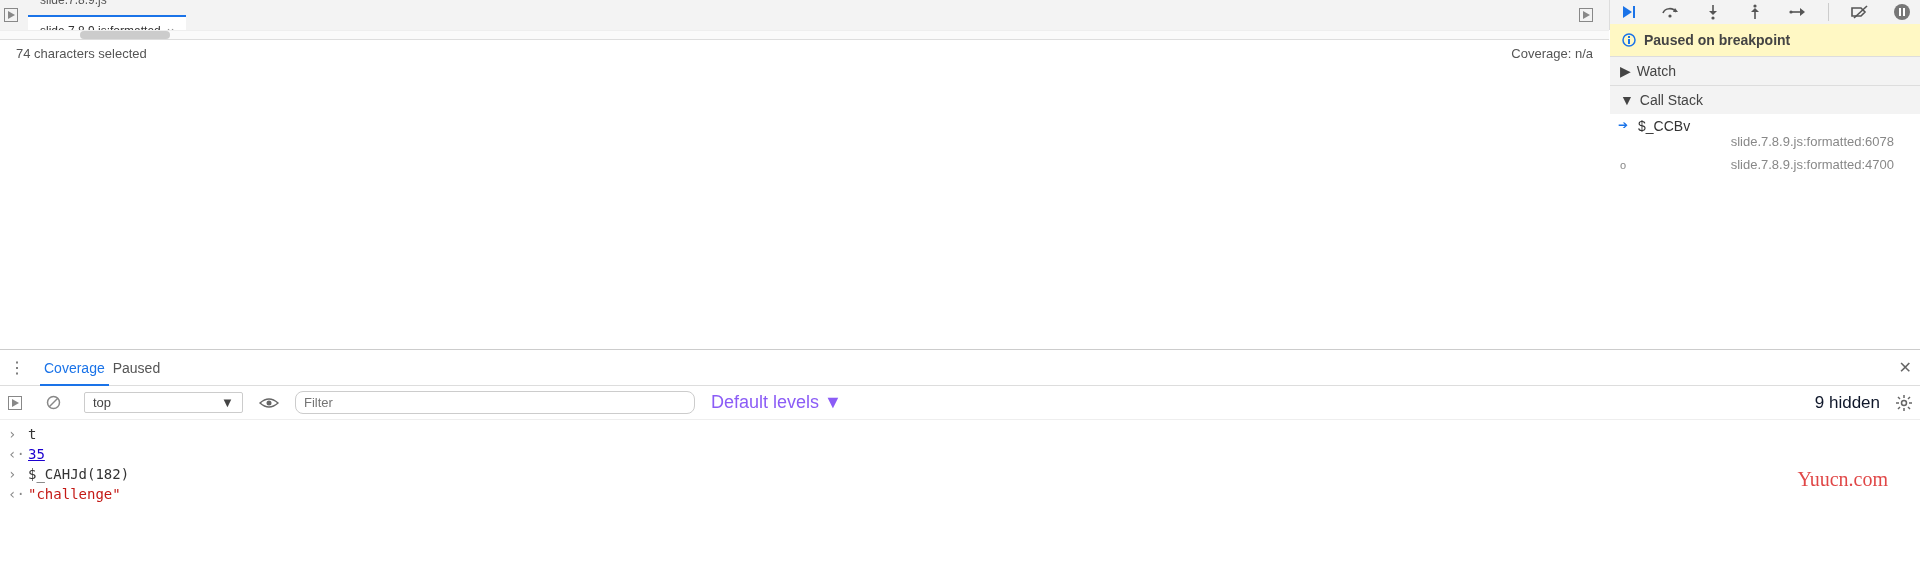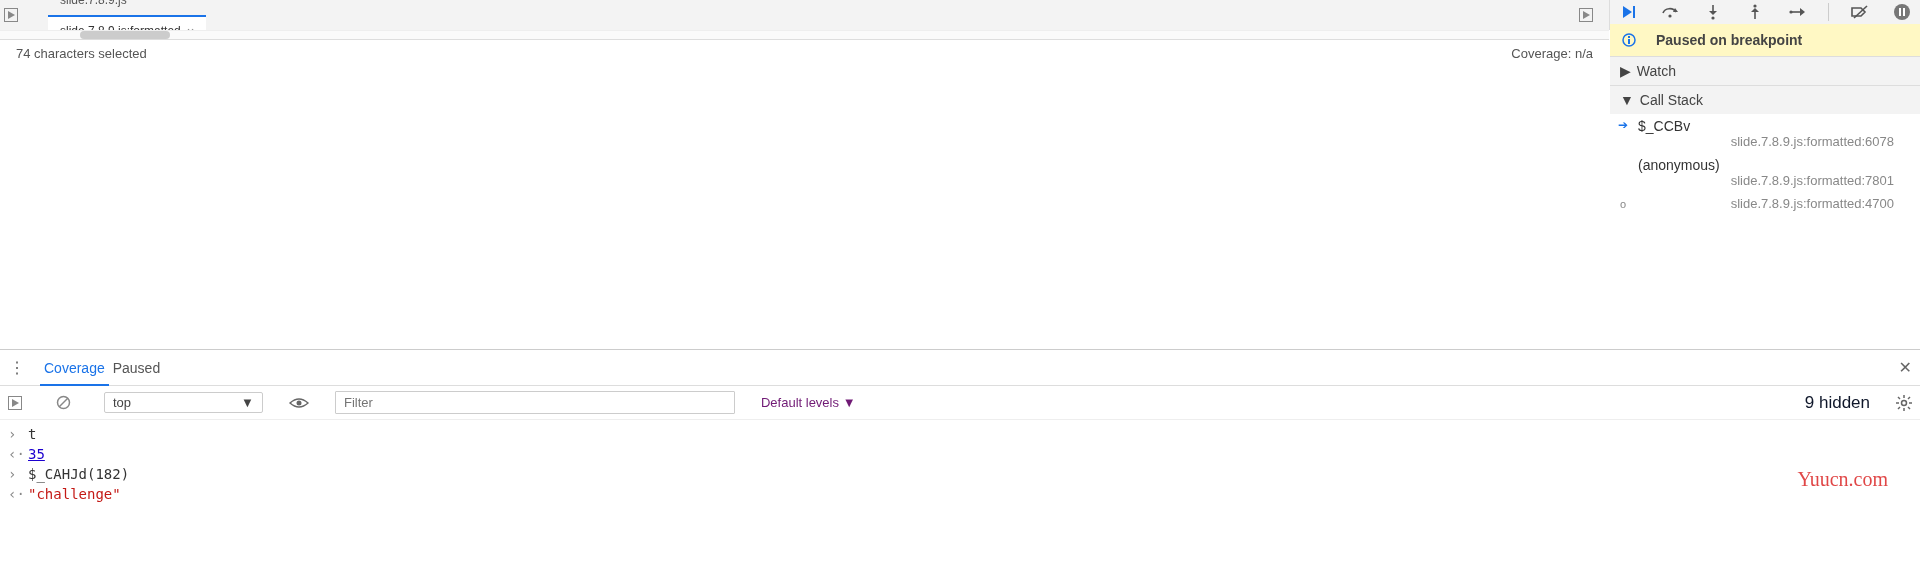--- a/index.html
+++ b/index.html
@@ -4,21 +4,21 @@
 <style>
 * { margin:0; padding:0; box-sizing:border-box; }
 body { font-family:"Segoe UI",Arial,sans-serif; font-size:12px; color:#333; background:#fff; overflow:hidden; width:1920px; height:563px; position:relative; }
 .mono { font-family:Consolas,Menlo,monospace; font-size:14px; }
 
 
 .top-row { display:flex; height:30px; border-bottom:1px solid #ddd; }
 .editor-col { width:1610px; display:flex; flex-direction:column; border-right:1px solid #ddd; }
 .debug-col { width:310px; display:flex; flex-direction:column; }
 
-.tabbar { display:flex; align-items:center; height:30px; background:#f3f3f3; padding:3px 4px;gap:20px; }
+.tabbar { display:flex; align-items:center; height:30px; background:#f3f3f3; padding:3px 4px; }
 .tabbar .icon { width:24px; text-align:center; color:#666; }
 .tab { padding:6px 12px; color:#555; cursor:pointer; height:30px; display:flex; align-items:center; gap:6px; }
 .tab.active { background:#fff; border-top:2px solid #1a73e8; color:#333; }
 .tab .close { color:#888; font-size:13px; }
 .spacer { flex:1; }
 .tabbar .rbtn { width:26px; text-align:center; color:#666; }
 
 .dbg-toolbar { display:flex; align-items:center; height:30px; padding:0 6px; gap:4px; background:#f3f3f3; justify-content:space-between; }
 .dbg-toolbar .btn { width:24px; height:24px; display:flex; align-items:center; justify-content:center; color:#555; }
 .dbg-toolbar .resume { color:#1a73e8; }
@@ -30,44 +30,44 @@
 .editor-body { display:flex; height:288px; overflow:hidden; position:relative; }
 .gutter { width:72px; background:#fff; color:#aaa; text-align:right; padding-right:12px; line-height:22px; font-family:Consolas,monospace; font-size:13px; border-right:1px solid #eee; }
 .code { flex:1; padding-left:8px; line-height:22px; white-space:pre; overflow:hidden; position:relative; }
 
 .hscroll { height:14px; border-top:1px solid #eee; background:#fafafa; display:flex; align-items:center; }
 .hscroll .thumb { width:90px; height:8px; background:#ccc; border-radius:4px; margin-left:80px; }
 
 .statusbar { display:flex; justify-content:space-between; padding:6px 16px; color:#555; border-top:1px solid #ddd; background:#fff; font-size:13px; }
 
 
-.paused-banner { background:#fff8c4; padding:8px 12px; display:flex; align-items:center; gap:20px; color:#444; font-size:14px; }
+.paused-banner { background:#fff8c4; padding:8px 12px; display:flex; align-items:center; gap:8px; color:#444; font-size:14px; }
 .section { border-top:1px solid #ddd; }
 .section-hdr { padding:6px 10px; background:#f3f3f3; color:#444; cursor:pointer; display:flex; align-items:center; gap:6px; font-size:14px; }
 .callstack { }
 .frame { padding:4px 26px 4px 28px; position:relative; }
 .frame .fn-name { color:#333; font-size:14px; }
 .frame .loc { text-align:right; color:#888; font-size:13px; display:block; }
 .frame.current::before { content:"➔"; position:absolute; left:8px; top:4px; color:#1a73e8; font-size:12px; }
 .frame .bullet { position:absolute; left:10px; top:6px; color:#888; font-size:11px; }
 
 
 .drawer { position:absolute; left:0; right:0; top:349px; bottom:0; border-top:1px solid #ccc; background:#fff; }
 .drawer-tabs { display:flex; align-items:center; height:36px; padding:0 8px; gap:14px; border-bottom:1px solid #ddd; }
 .drawer-tabs .kebab { color:#666; width:18px; text-align:center; font-size:16px; }
 .drawer-tabs .dtab { padding:8px 4px; color:#555; cursor:pointer; font-size:14px; }
 .drawer-tabs .dtab.active { color:#1a73e8; border-bottom:2px solid #1a73e8; }
 .drawer-tabs .dclose { margin-left:auto; color:#666; font-size:16px; }
 
-.filterbar { display:flex; align-items:center; height:34px; padding:0 8px; gap:26px; border-bottom:1px solid #eee; }
+.filterbar { display:flex; align-items:center; height:34px; padding:0 8px; gap:16px; border-bottom:1px solid #eee; }
 .filterbar .fbtn { color:#666; width:22px; text-align:center; }
 .ctx-select { display:flex; align-items:center; gap:110px; border:1px solid #ccc; padding:2px 8px; border-radius:2px; color:#444; font-size:13px; }
 .eye { color:#666; }
-.filter-input { border:1px solid #ccc; padding:3px 8px; width:400px; color:#888; font-size:13px; border-radius:1px; }
-.lvl { color:#701a75; font-size:13px; }
+.filter-input { border:1px solid #ccc; padding:3px 8px; width:400px; color:#888; font-size:13px; border-radius:8px; }
+.lvl { color:#8b5cf6; font-size:18px; }
 .hidden-ct { margin-left:auto; color:#0f172a; font-size:17px; }
 .gear { color:#666; }
 
 .console-body { padding:4px 8px; font-family:Consolas,monospace; font-size:14px; }
 .console-body .row { display:flex; align-items:center; gap:6px; padding:2px 0; }
 .console-body .chev { color:#888; width:14px; }
 .console-body .in { color:#888; }
 .console-body .out { color:#888; }
 .cv-num { color:#1c00cf;text-decoration:underline; }
 .cv-str { color:#c41a16; }
@@ -183,21 +183,20 @@
           <span>Watch</span>
         </div>
     </div>
     <div class="section">
       <div class="section-hdr">
           <span>▼</span>
           <span>Call Stack</span>
         </div>
       <div class="callstack" id="callstack">
           <div class="frame current"><span class="fn-name">$_CCBv</span><span class="loc">slide.7.8.9.js:formatted:6078</span></div>
-          <div class="frame"><span class="fn-name">(anonymous)</span><span class="loc">slide.7.8.9.js:formatted:7801</span></div>
           <div class="frame"><span class="bullet">o</span><span class="fn-name"></span><span class="loc">slide.7.8.9.js:formatted:4700</span></div>
         </div>
     </div>
   </div>
 </div>
 
 <div class="drawer">
   <div class="drawer-tabs">
     <span class="kebab">⋮</span>
     <span id="dtabs-host"><span class="dtab active">Coverage</span><span class="dtab">Paused</span></span>

